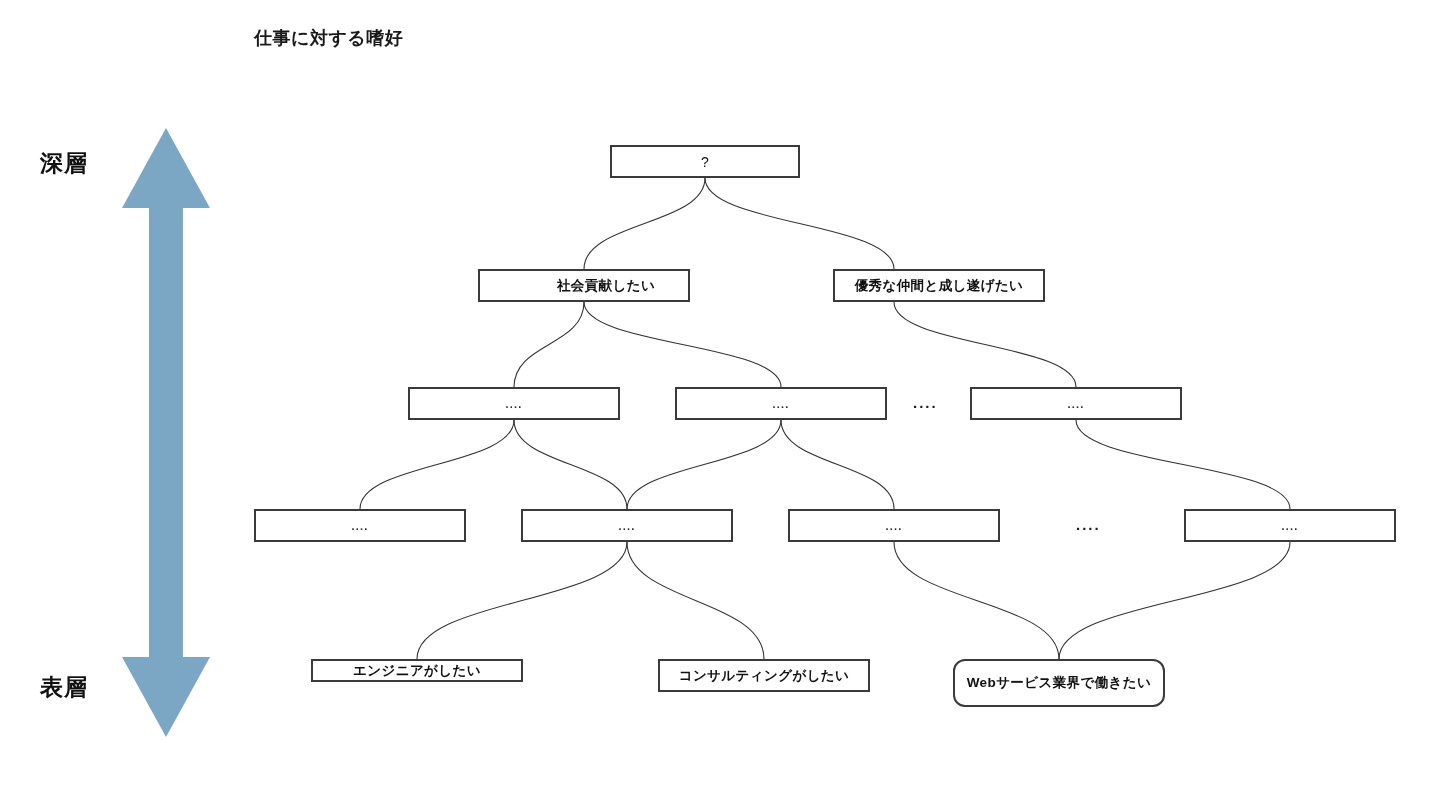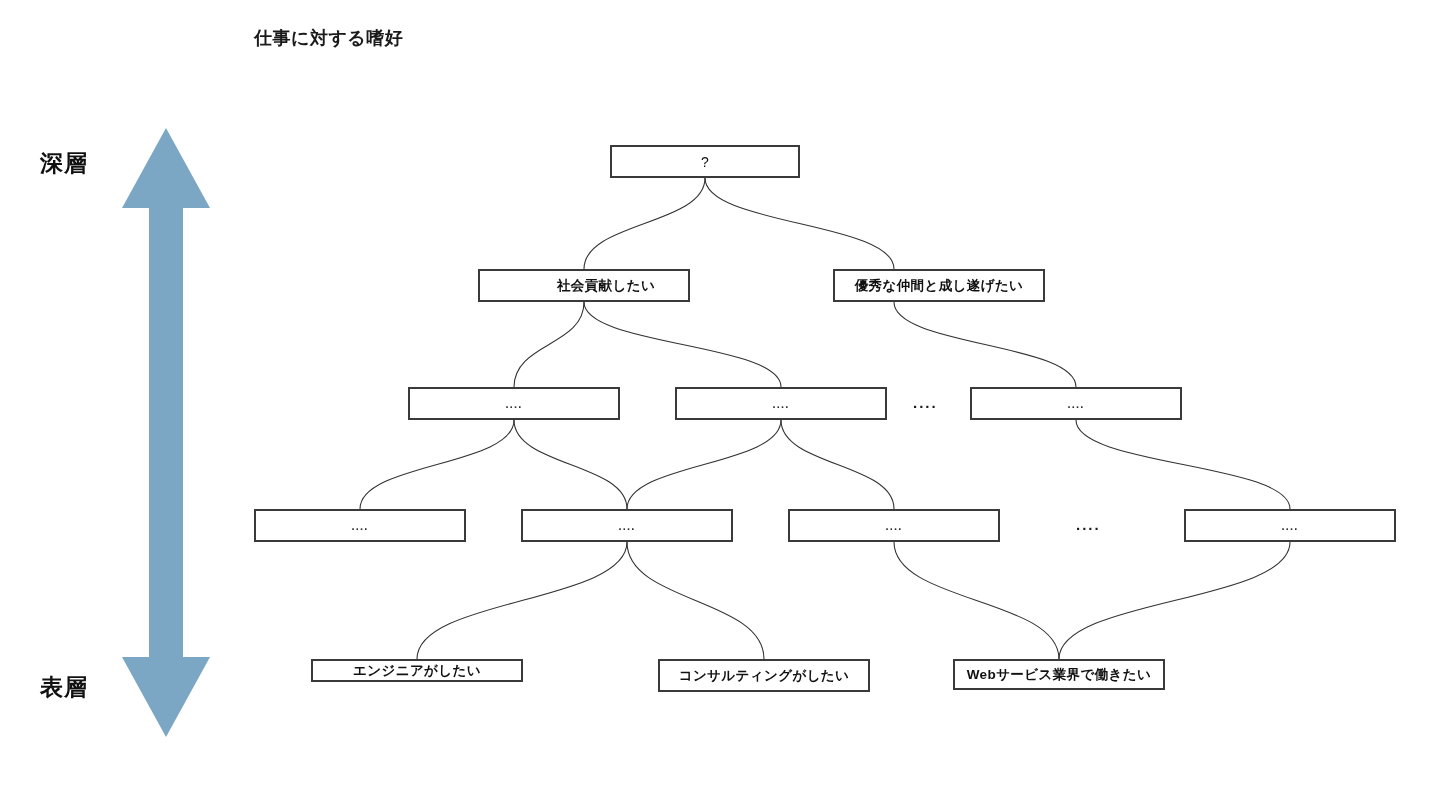--- a/index.html
+++ b/index.html
@@ -148,16 +148,16 @@
       <div class="node-box placeholder" style="left: 675px; top: 387px; width: 212px; height: 33px; border-color: rgb(58, 58, 58);">....</div>
       <div class="node-box placeholder" style="left: 970px; top: 387px; width: 212px; height: 33px; border-color: rgb(58, 58, 58);">....</div>
       <div class="gap-dots" style="left: 913px; top: 394px;">....</div>
       <div class="node-box placeholder" style="left: 254px; top: 509px; width: 212px; height: 33px; border-color: rgb(58, 58, 58);">....</div>
       <div class="node-box placeholder" style="left: 521px; top: 509px; width: 212px; height: 33px; border-color: rgb(58, 58, 58);">....</div>
       <div class="node-box placeholder" style="left: 788px; top: 509px; width: 212px; height: 33px; border-color: rgb(58, 58, 58);">....</div>
       <div class="node-box placeholder" style="left: 1184px; top: 509px; width: 212px; height: 33px; border-color: rgb(58, 58, 58);">....</div>
       <div class="gap-dots" style="left: 1076px; top: 516px;">....</div>
       <div class="node-box" style="left: 311px; top: 659px; width: 212px; height: 23px; border-color: rgb(58, 58, 58);">エンジニアがしたい</div>
       <div class="node-box" style="left: 658px; top: 659px; width: 212px; height: 33px; border-color: rgb(58, 58, 58);">コンサルティングがしたい</div>
-      <div class="node-box" style="left: 953px; top: 659px; width: 212px; height: 31px; border-color: rgb(58, 58, 58);">Webサービス業界で働きたい</div>
+      <div class="node-box" style="left: 953px; top: 659px; width: 212px; height: 48px; border-color: rgb(58, 58, 58); border-radius: 12px;">Webサービス業界で働きたい</div>
     </div>
 
 </div>
 
 </body></html>

